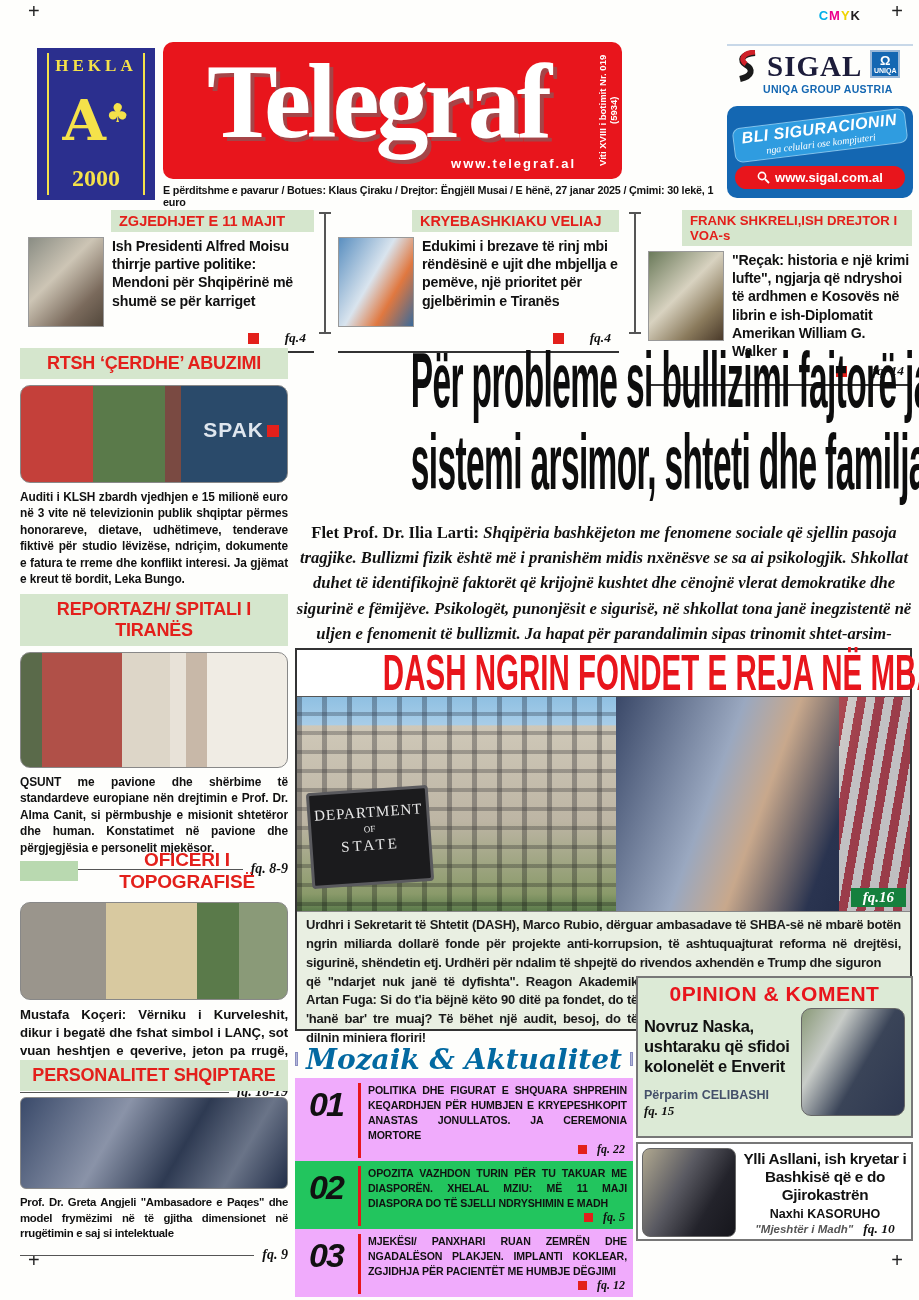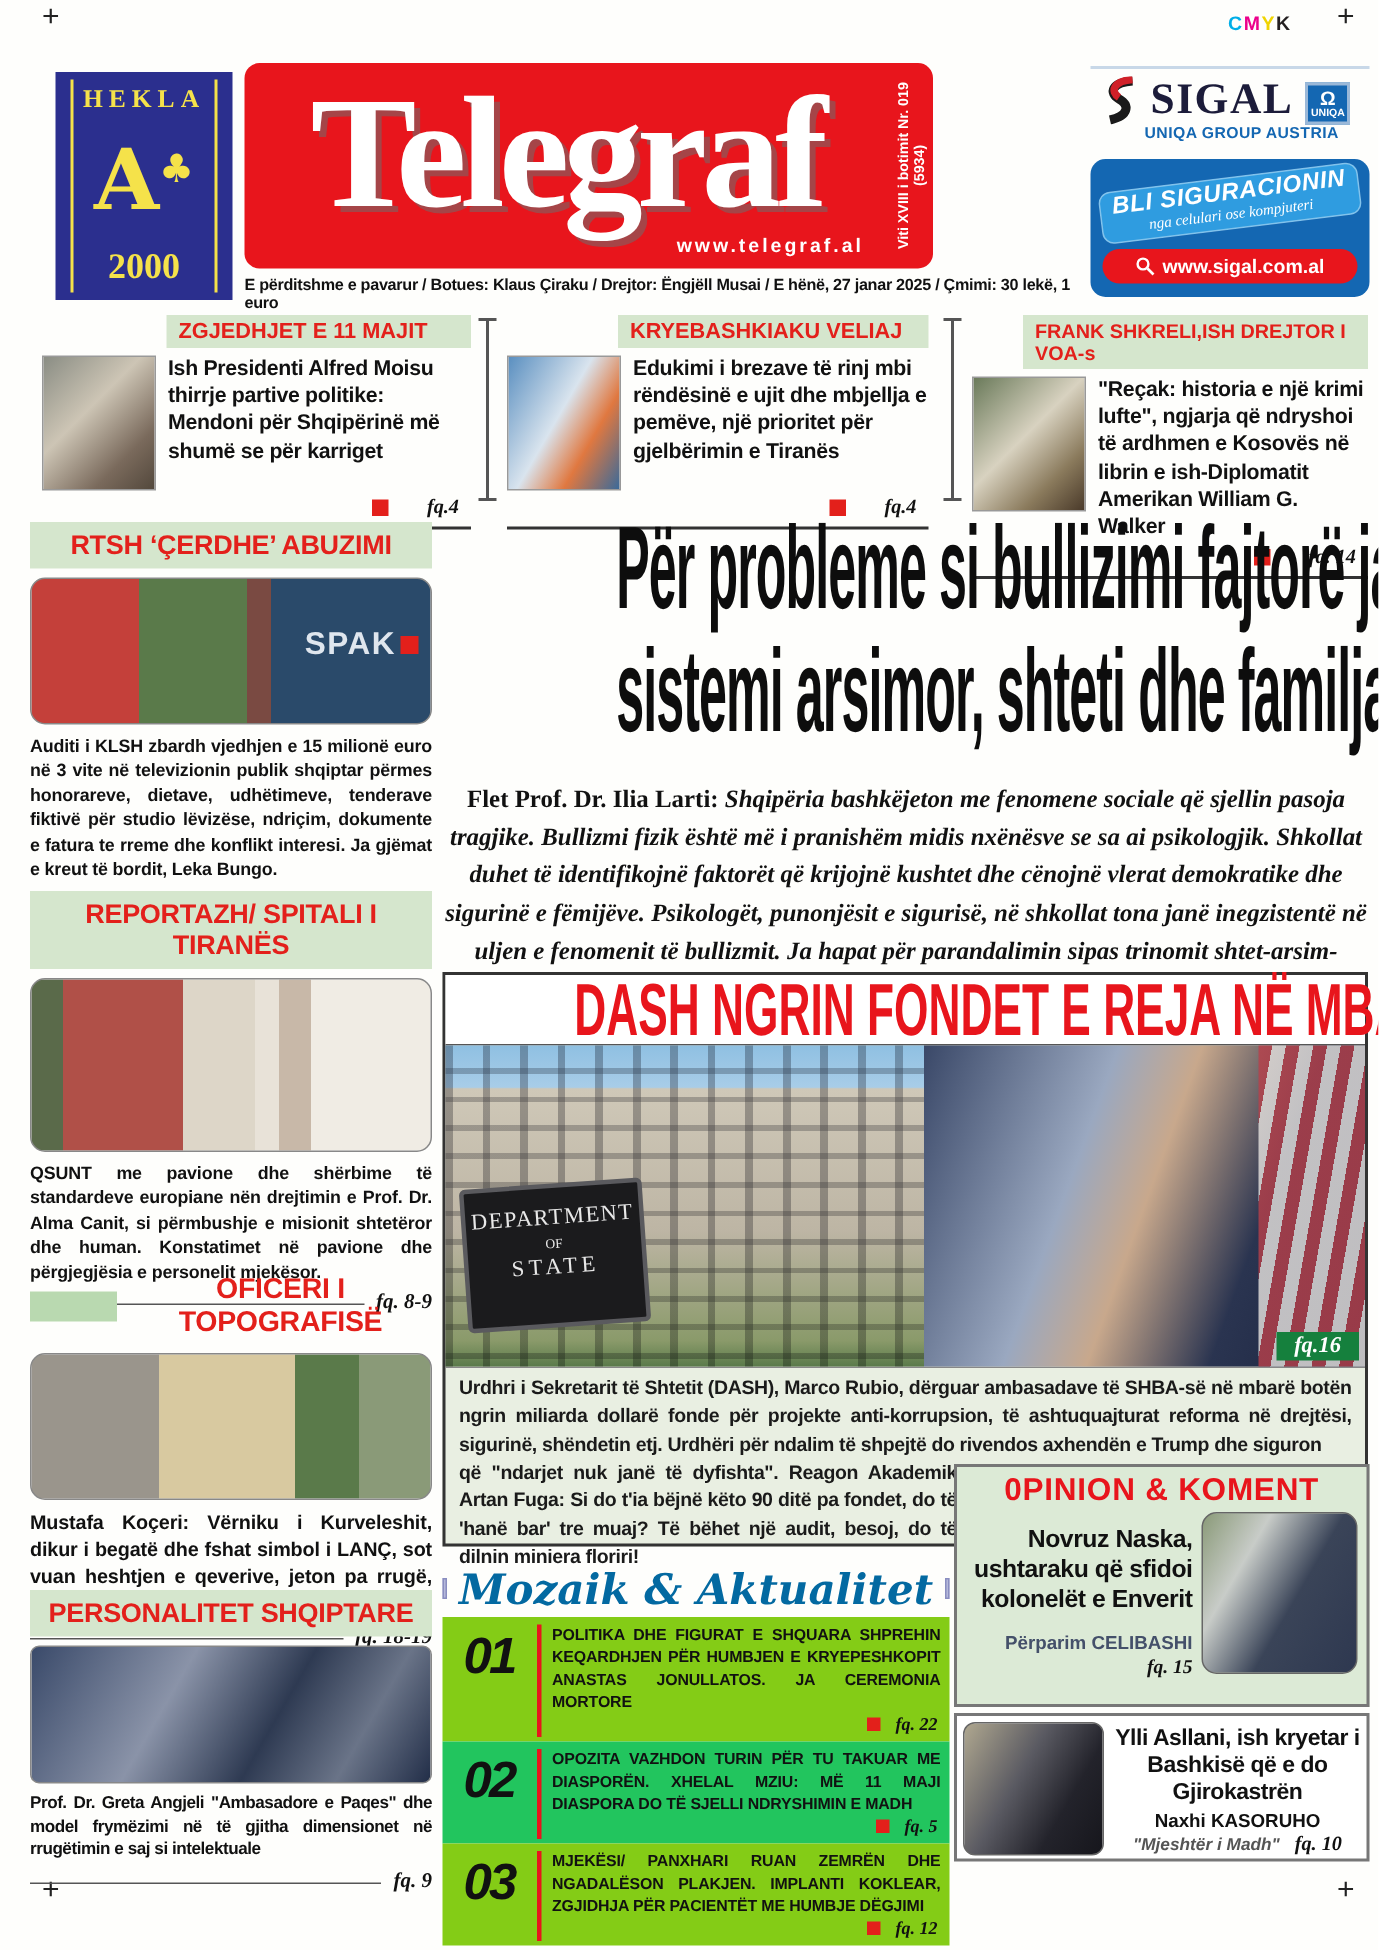--- a/index.html
+++ b/index.html
@@ -28,21 +28,21 @@
   .telegraf{position:absolute;left:0;right:30px;top:-6px;text-align:center;font-family:"Liberation Serif",serif;
             font-weight:bold;font-size:106px;color:#fff;letter-spacing:-4px;line-height:1.25;
             text-shadow:4px 4px 0 rgba(110,110,110,.55);}
   .website{position:absolute;right:46px;bottom:8px;color:#fff;font-weight:bold;font-size:13px;letter-spacing:2px;}
   .edition{position:absolute;right:3px;top:8px;color:#fff;font-weight:bold;font-size:9.5px;
            writing-mode:vertical-rl;transform:rotate(180deg);height:120px;text-align:center;}
   #dateline{position:absolute;left:163px;top:184px;width:556px;font-size:10.8px;font-weight:bold;letter-spacing:-.2px;}
 
   
   #sigal-ad{position:absolute;left:727px;top:44px;width:186px;height:152px;border-top:2px solid #c8d8e8;}
-  .sigal-top{display:flex;align-items:flex-end;gap:8px;padding:4px 0 0 6px;}
+  .sigal-top{display:flex;align-items:flex-start;gap:8px;padding:4px 0 0 6px;}
   .sigal-word{font-family:"Liberation Serif",serif;font-weight:bold;font-size:29px;color:#1c1c3a;letter-spacing:1px;}
   .uniqa-badge{width:30px;height:28px;background:#1467b2;border:2px solid #9ab8d8;color:#fff;text-align:center;
                font-weight:bold;font-size:7px;line-height:1;padding-top:2px;box-sizing:border-box;}
   .uniqa-omega{display:block;font-size:13px;}
   .sigal-group{font-size:10.5px;font-weight:bold;color:#1467b2;padding-left:36px;letter-spacing:.3px;}
   .sigal-blue{position:absolute;left:0;right:0;top:60px;bottom:0;background:#1467b2;border-radius:10px;}
   .sigal-banner{position:absolute;left:6px;right:6px;top:12px;transform:rotate(-7deg);background:#2f9ce0;
                 border:1px solid rgba(255,255,255,.4);border-radius:8px;text-align:center;padding:1px 0 3px;}
   .banner-main{color:#fff;font-weight:bold;font-style:italic;font-size:16px;letter-spacing:.5px;}
   .banner-sub{color:#fff;font-style:italic;font-size:10px;font-family:"Liberation Serif",serif;}
@@ -124,35 +124,35 @@
   .dash-body{padding:4px 9px 0;}
   .dash-body p{margin:0;font-weight:bold;font-size:13px;line-height:1.45;text-align:justify;letter-spacing:-.25px;color:#1a1a1a;}
   .dash-body .part-b{width:332px;}
 
   
   #mozaik{position:absolute;left:295px;top:1040px;width:338px;}
   .mz-title{display:flex;align-items:center;gap:8px;height:38px;}
   .mz-bar{flex:1;height:12px;background:#b5b8da;border:1px solid #8a8ec0;}
   .mz-title-text{color:#0369a1;font-family:"DejaVu Serif",serif;font-style:italic;font-weight:bold;font-size:28px;white-space:nowrap;}
   .mz-item{display:flex;gap:7px;padding:5px 6px 3px;box-sizing:border-box;}
-  .mz-item.odd{background:#84cc16;}.mz-item.even{background:#22c55e;}
+  .mz-item.odd{background:#f0abfc;}.mz-item.even{background:#22c55e;}
   .mz-num{flex:0 0 50px;font-size:34px;font-weight:bold;font-style:italic;line-height:42px;text-align:center;letter-spacing:-2px;}
   .mz-rule{flex:0 0 3px;background:#e8151c;}
   .mz-content{flex:1;position:relative;padding-bottom:15px;}
   .mz-text{font-size:10.6px;font-weight:bold;line-height:1.42;text-align:justify;letter-spacing:-.1px;}
   .mz-foot{position:absolute;right:2px;bottom:1px;display:flex;gap:10px;align-items:center;}
   .mz-foot .redsq{width:9px;height:9px;}
   .mz-foot .fq{font-size:12px;}
 
   
   #opinion{position:absolute;left:636px;top:976px;width:277px;height:162px;background:#dcead6;border:2px solid #777;
            box-sizing:border-box;padding:4px 6px;}
   .op-title{color:#e8151c;font-weight:bold;font-size:21px;text-align:center;letter-spacing:.5px;}
   .op-row{display:flex;gap:6px;margin-top:2px;}
-  .op-col{flex:1;text-align:right;}
+  .op-col{flex:1;text-align:left;}
   .op-headline{font-weight:bold;font-size:16.5px;line-height:1.22;margin-top:8px;letter-spacing:-.3px;}
   .op-author{font-weight:bold;color:#44506a;font-size:12.5px;margin-top:12px;}
   .op-fq{font-family:"Liberation Serif",serif;font-style:italic;font-weight:bold;font-size:13px;margin-top:1px;}
   .op-photo{flex:0 0 102px;height:106px;border-radius:10px;border:1px solid #666;
             background:linear-gradient(120deg,#8a9a78 0%,#c8ccc8 28%,#3a4458 58%,#2e3850 100%);}
   #ylli{position:absolute;left:636px;top:1142px;width:277px;height:99px;background:#fff;border:2px solid #777;
         box-sizing:border-box;display:flex;gap:7px;padding:4px;}
   .yl-photo{flex:0 0 92px;height:87px;border-radius:8px;border:1px solid #666;
             background:linear-gradient(120deg,#b0a890 0%,#5a5a62 40%,#23232b 70%,#16161c 100%);}
   .yl-col{flex:1;text-align:center;}

